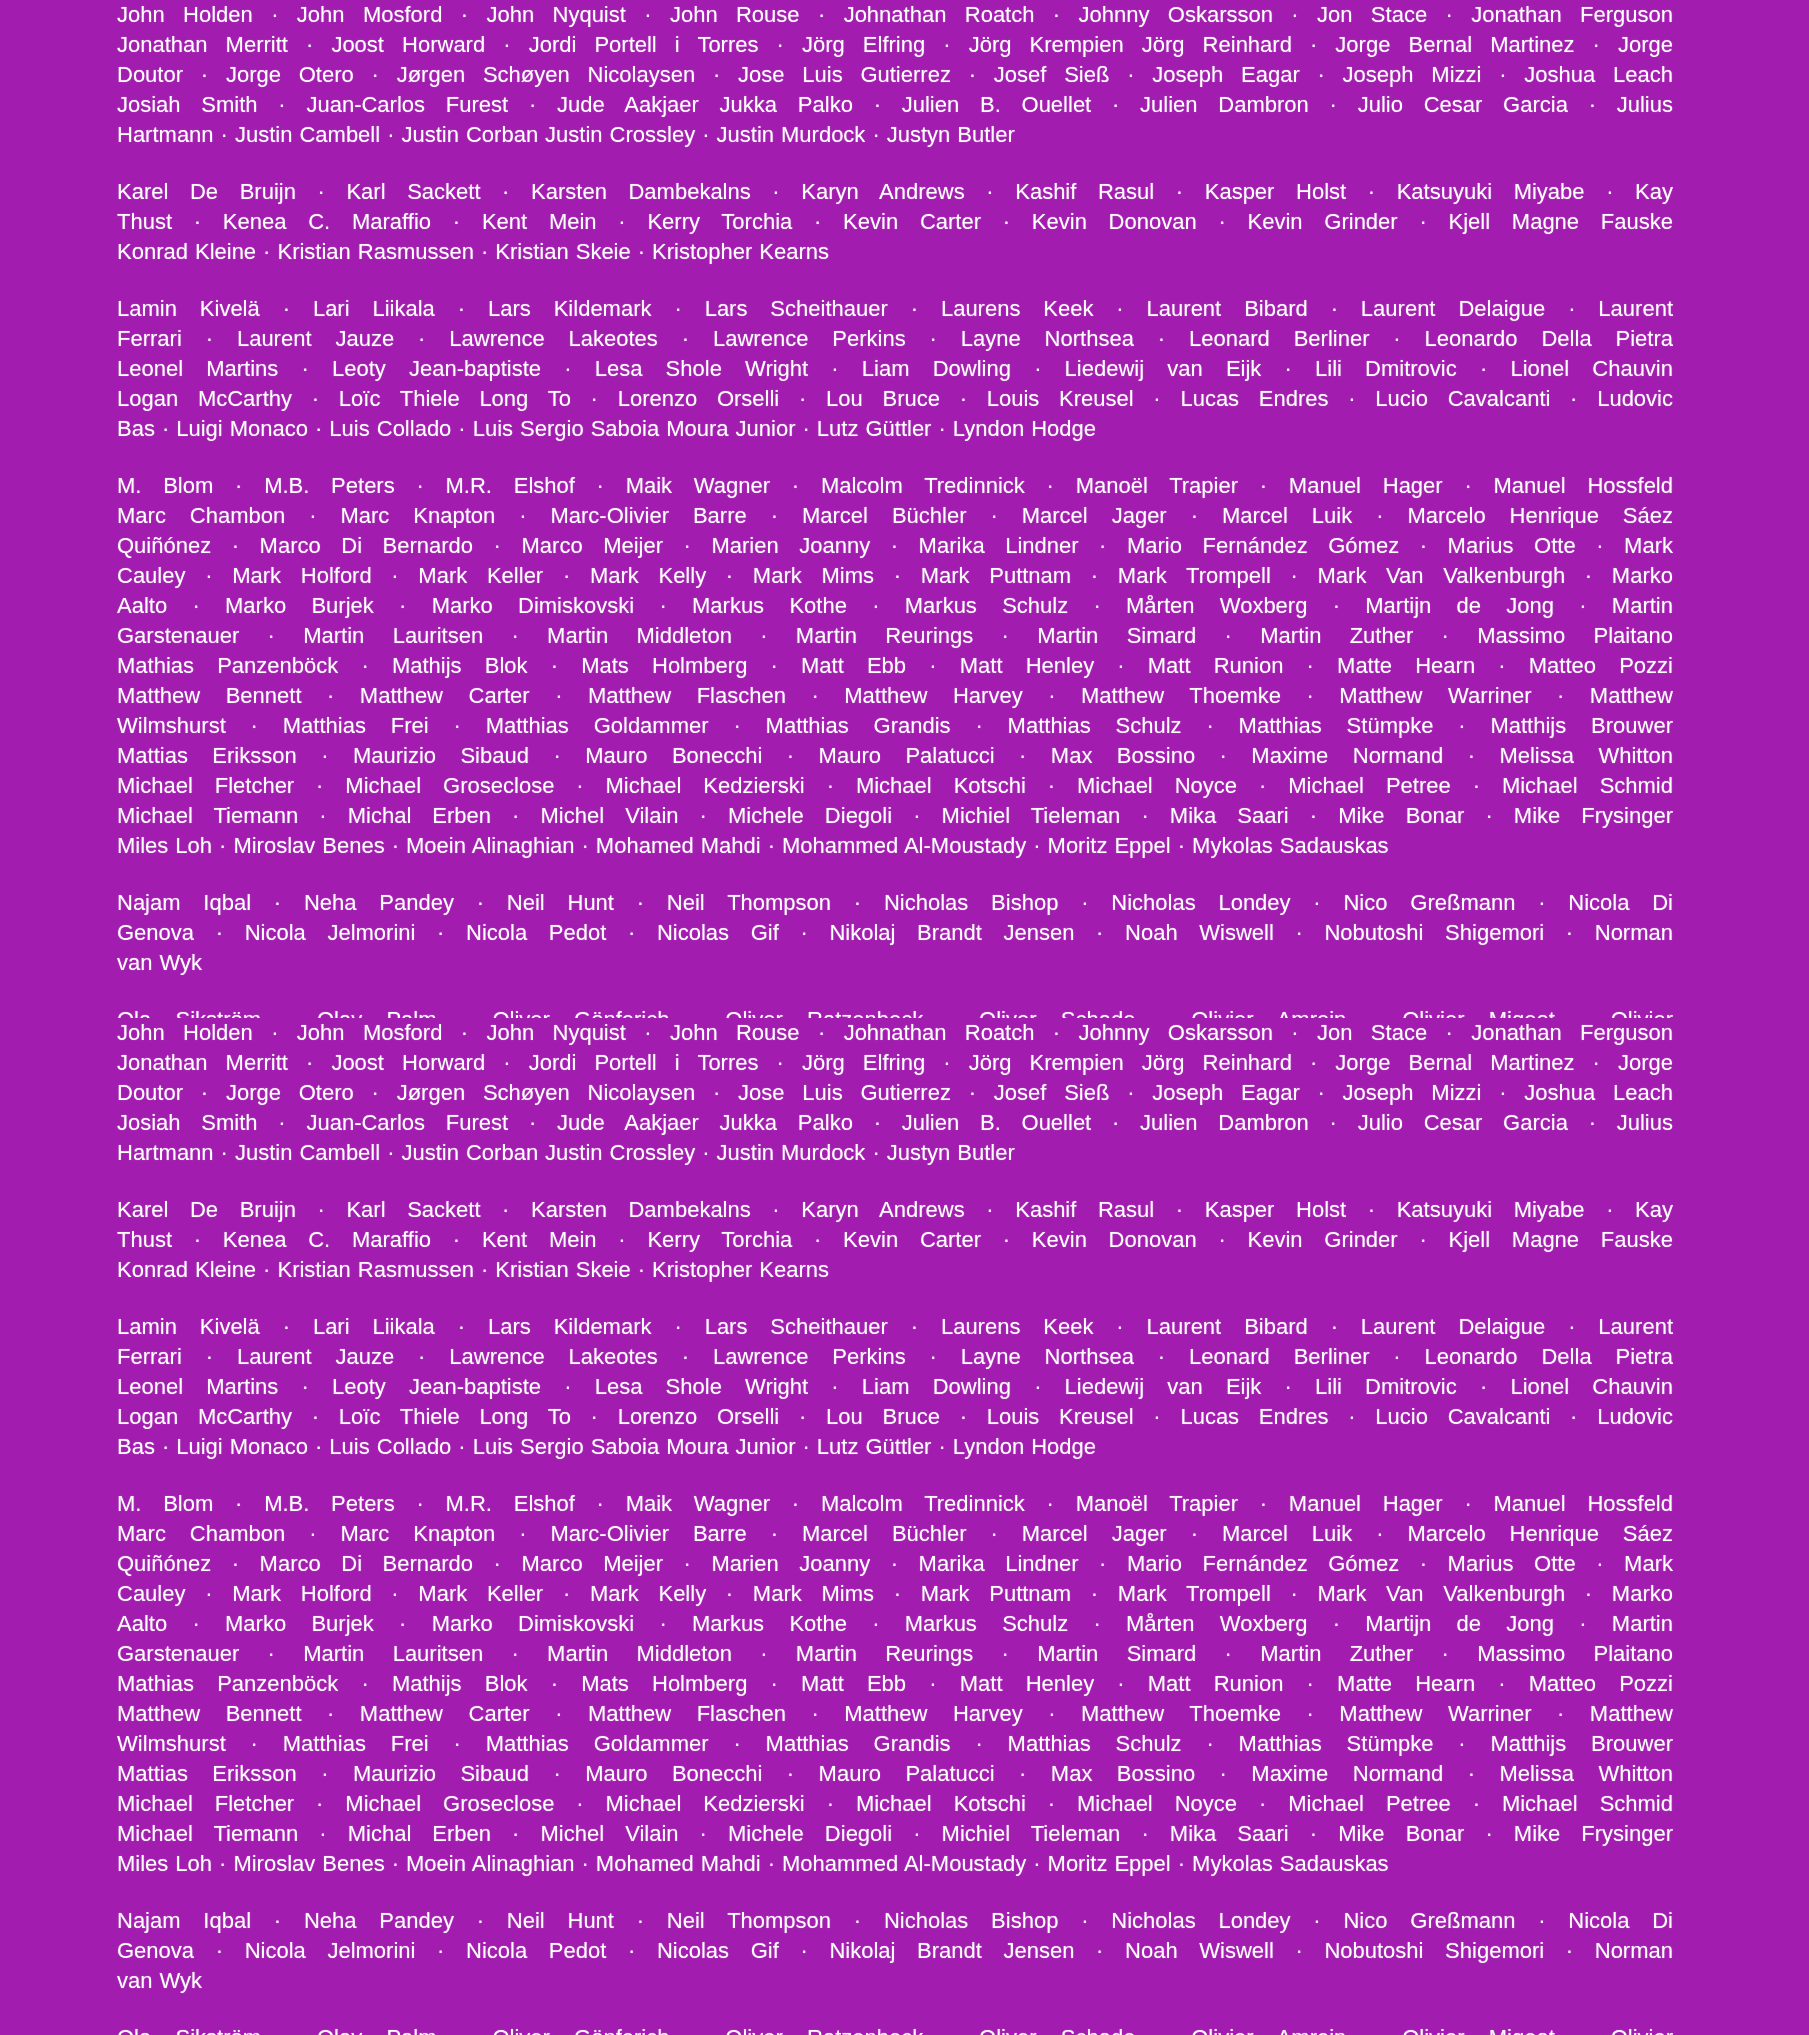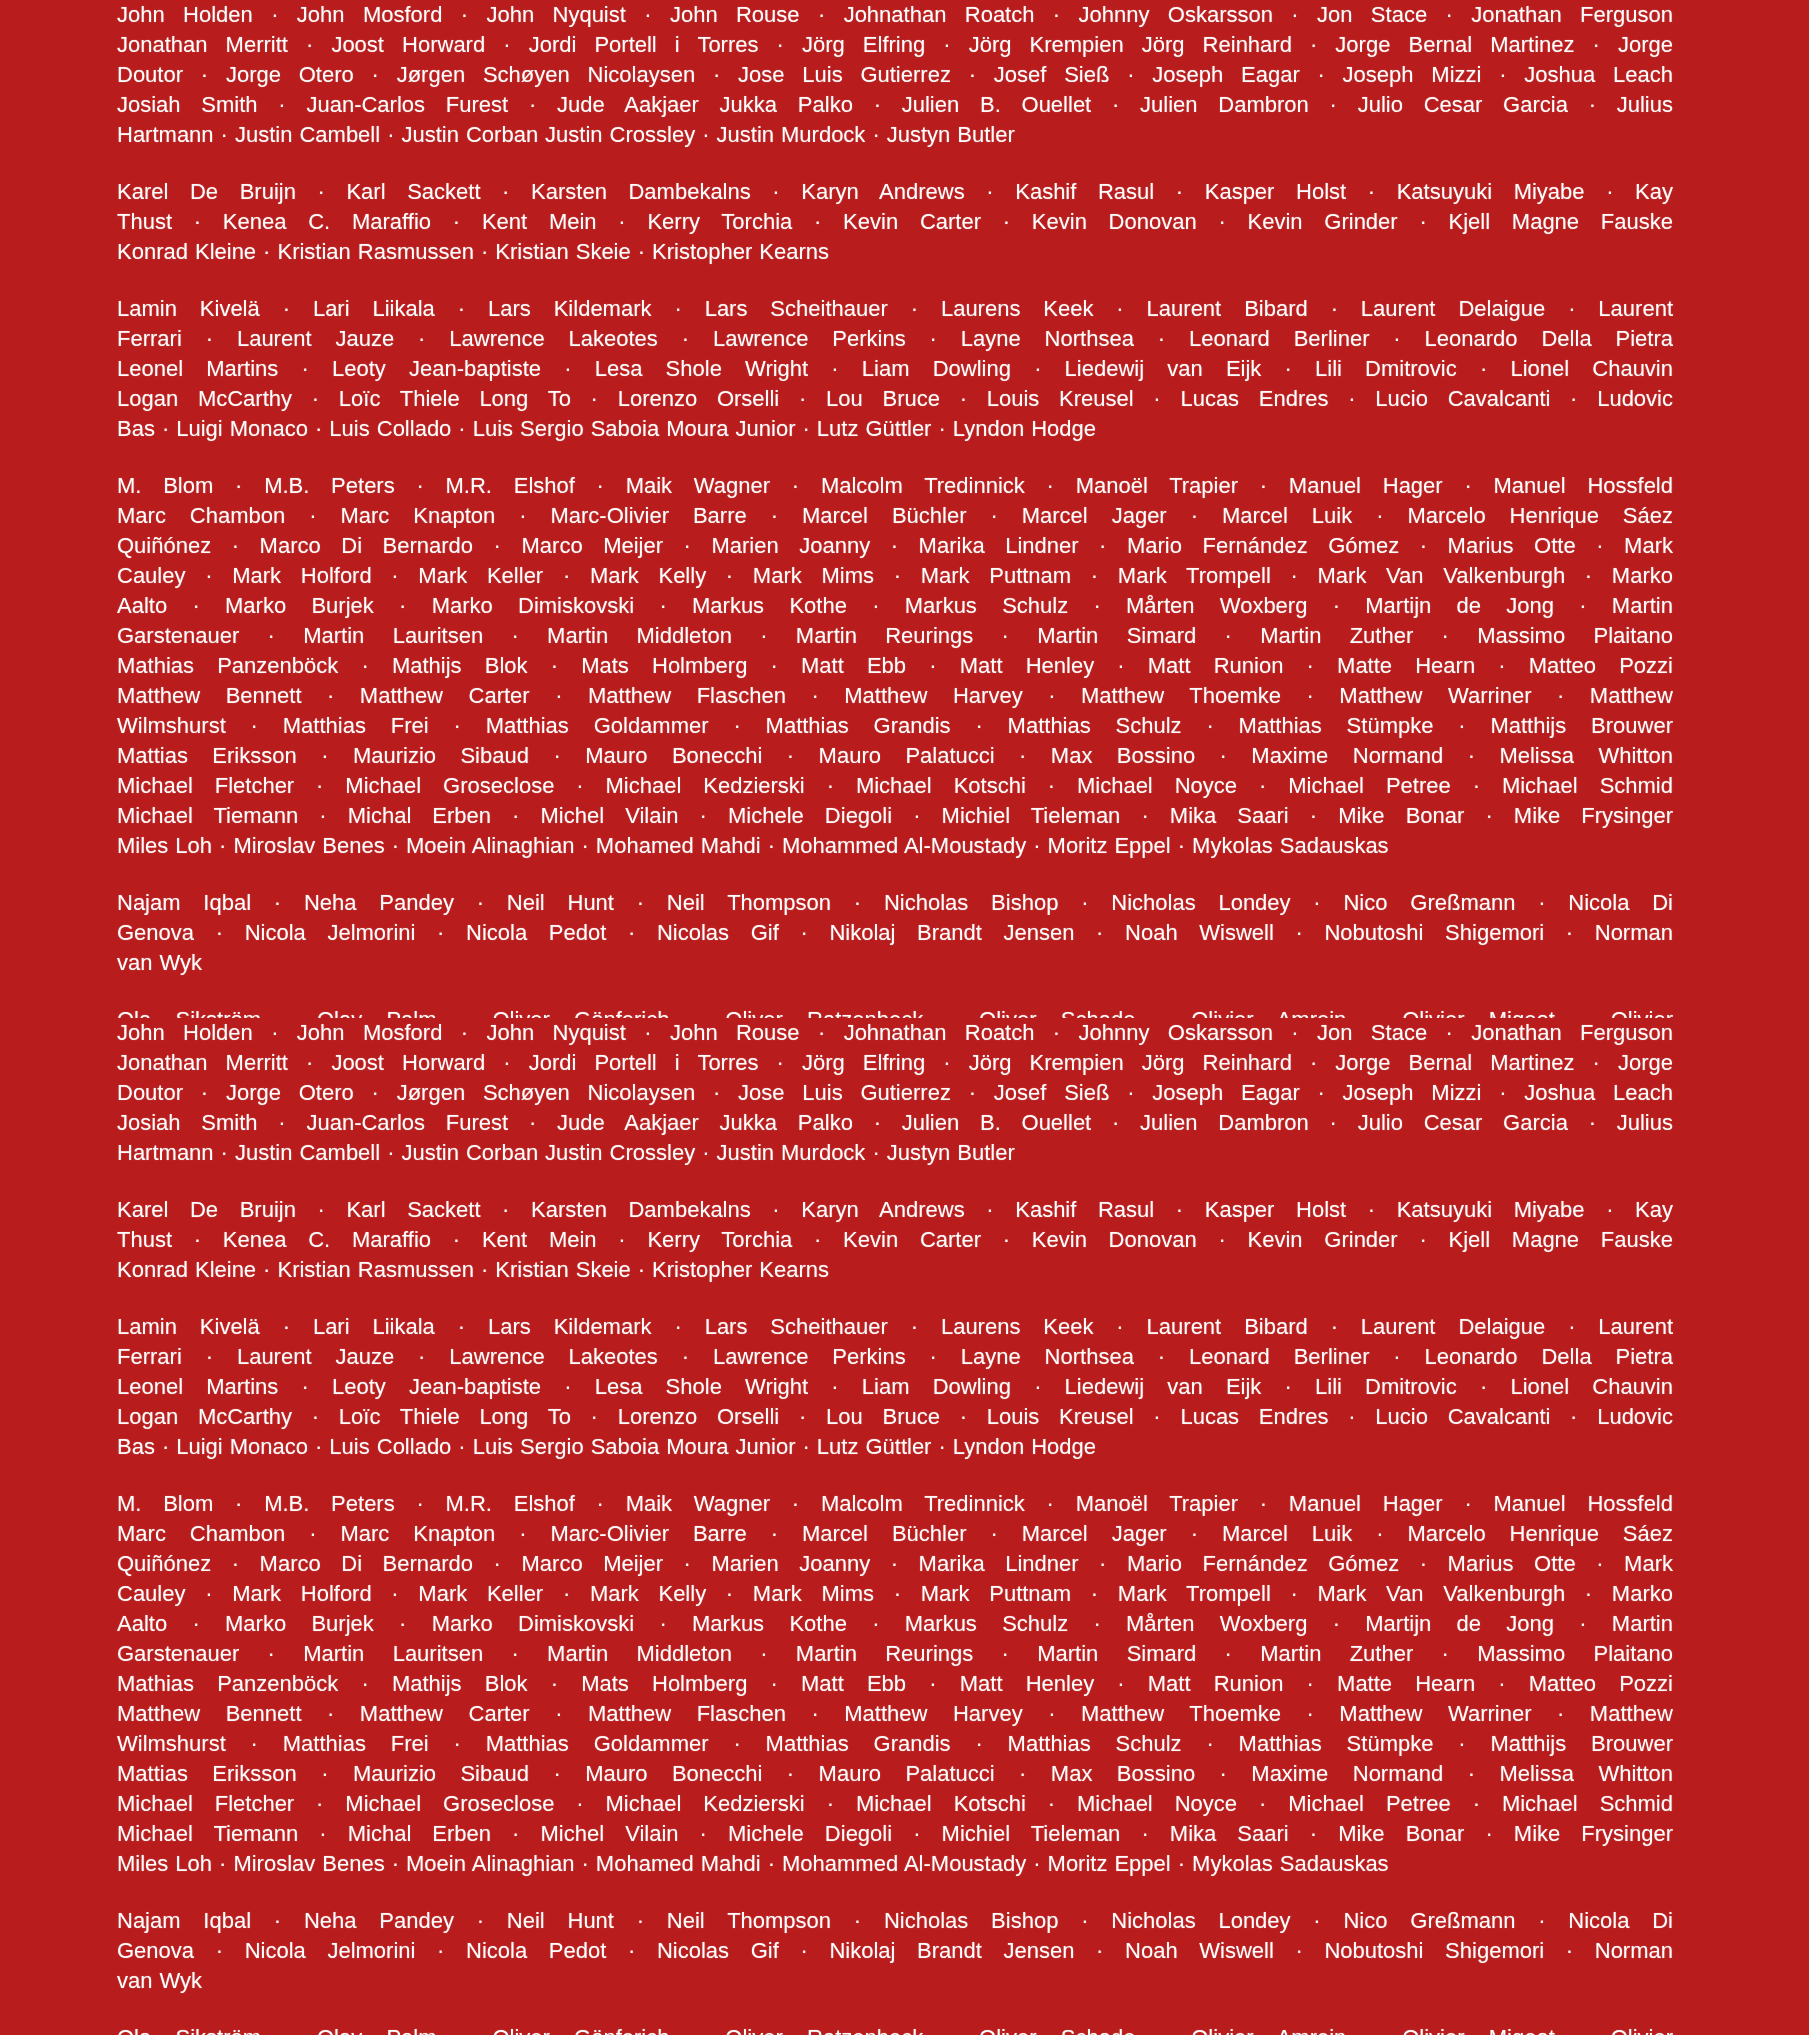--- a/index.html
+++ b/index.html
@@ -18,21 +18,21 @@
     width: 1809px;
     height: 2035px;
     overflow: hidden;
     background: #000000;
   }
   .credits-block {
     box-sizing: border-box;
     height: 1018px;
     overflow: hidden;
     padding: 0 136px 0 117px;
-    background: #b91c1c;
+    background: #a21caf;
   }
   .credits-section {
     margin: 0 0 27px 0;
   }
   .credits-line {
     color: #ffffff;
     font-size: 22px;
     line-height: 30px;
     text-align: justify;
     text-align-last: justify;

